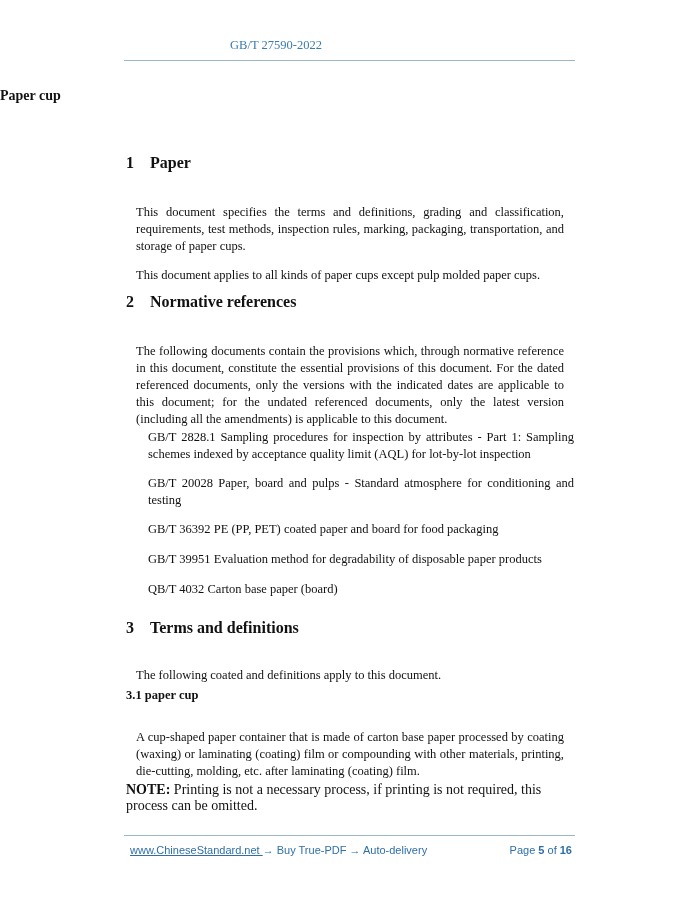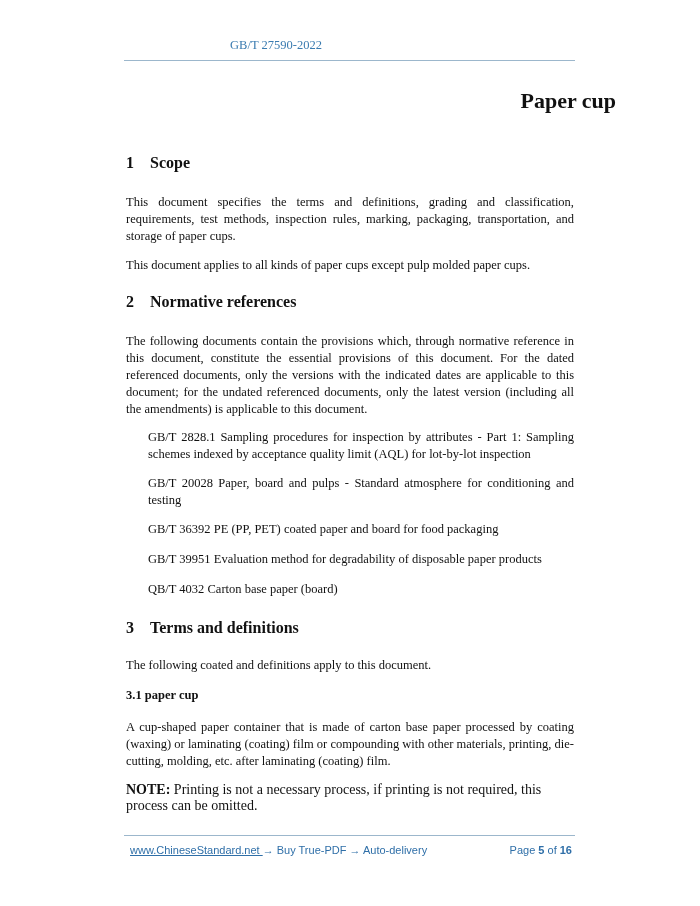--- a/index.html
+++ b/index.html
@@ -1,42 +1,42 @@
 <!DOCTYPE html>
 <html><head>
 <meta charset="utf-8">
 <style>
   html, body { margin:0; padding:0; background:#ffffff; }
   body { width:700px; height:906px; position:relative; overflow:hidden; font-family:"Liberation Serif", serif; color:#111; }
   .header-title { position:absolute; top:38px; left:0; width:552px; text-align:center; font-size:12.5px; color:#3a7bb0; }
   .header-rule { position:absolute; top:60px; left:124px; width:451px; height:1px; background:#9cb7cc; }
-  .doc-title { position:absolute; top:88px; left:0; width:616px; text-align:right; font-size:22px; font-weight:bold; }
+  .doc-title { position:absolute; top:88px; left:0; width:616px; text-align:left; font-size:14px; font-weight:bold; }
   .content { position:absolute; left:126px; width:448px; }
   .h1 { font-size:16px; font-weight:bold; margin:0; }
   .h1 .num { display:inline-block; width:24px; }
-  p.body { margin:0; font-size:12.5px; line-height:17px; text-align:justify; }
+  p.body { margin:10px; font-size:12.5px; line-height:17px; text-align:justify; }
   .ref { margin:0; padding-left:22px; font-size:12.5px; line-height:17px; text-align:justify; }
   .h2 { font-size:12.5px; font-weight:bold; margin:0; }
   .note { font-size:14px; margin:0; }
   .footer-rule { position:absolute; top:835px; left:124px; width:451px; height:1px; background:#9cb7cc; }
   .footer { position:absolute; top:844px; left:130px; width:442px; font-family:"Liberation Sans", sans-serif; font-size:11px; color:#2f6fa8; }
   .footer .link { text-decoration:underline; }
   .footer .page { position:absolute; right:0; top:0; }
   .footer b { font-weight:bold; }
 </style>
 </head>
 <body>
 
 <div class="header-title">GB/T 27590-2022</div>
 <div class="header-rule"></div>
 
 <div class="doc-title">Paper cup</div>
 
 <div class="content" style="top:154px;">
-  <div class="h1"><span class="num">1</span><span>Scope</span></div>
+  <div class="h1"><span class="num">1</span><span>Paper</span></div>
 </div>
 <div class="content" style="top:194px;">
   <p class="body">This document specifies the terms and definitions, grading and classification, requirements, test methods, inspection rules, marking, packaging, transportation, and storage of paper cups.</p>
 </div>
 <div class="content" style="top:257px;">
   <p class="body">This document applies to all kinds of paper cups except pulp molded paper cups.</p>
 </div>
 
 <div class="content" style="top:293px;">
   <div class="h1"><span class="num">2</span><span>Normative references</span></div>

